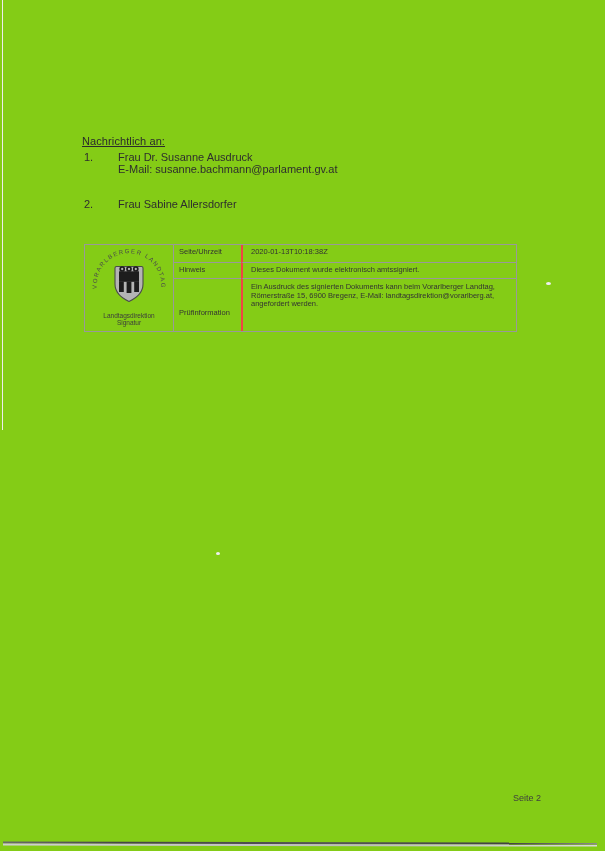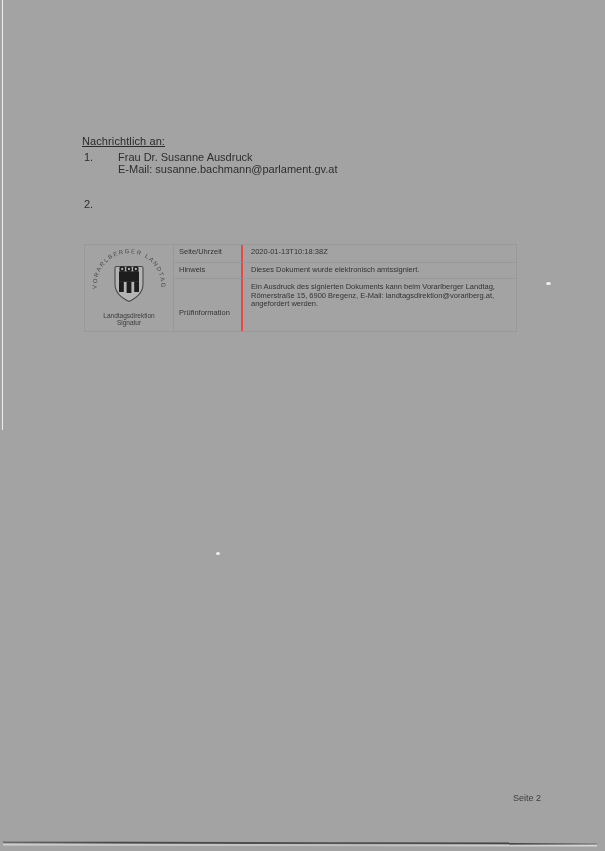--- a/index.html
+++ b/index.html
@@ -6,21 +6,21 @@
   body{
     width:605px;height:851px;
     background:#fdfdfd;
     font-family:"Liberation Sans", sans-serif;
     color:#2e2e2e;
     position:relative;
     overflow:hidden;
   }
   .page{
     position:absolute;inset:0;
-    background:#a3a3a3;
+    background:#84cc16;
     text-decoration:underline;
   }
   
   .scan-left-edge{
     position:absolute;left:2px;top:0;width:1px;height:430px;
     background:#ededed;
   }
   .scan-bottom-line{
     position:absolute;left:3px;top:842px;width:594px;height:2px;
     background:linear-gradient(to right,#6a6a6a,#454545 20%,#555 55%,#424242 85%,#8a8a8a);
@@ -109,20 +109,21 @@
     <span class="num">1.</span>
     <div class="lines">
       <div>Frau Dr. Susanne Ausdruck</div>
       <div>E-Mail: susanne.bachmann@parlament.gv.at</div>
     </div>
   </div>
 
   <div class="recipient r2">
     <span class="num">2.</span>
     <div class="lines">
+      <div>Frau Sabine Allersdorfer</div>
     </div>
   </div>
 
   <div class="sig-table">
 
     <div class="cell logo-cell">
       <svg width="88" height="64" viewBox="0 0 88 64">
         <defs>
           <path id="arcPath" d="M 15.8,56 A 32.2,32.2 0 1 1 72.2,56" fill="none"></path>
         </defs>

